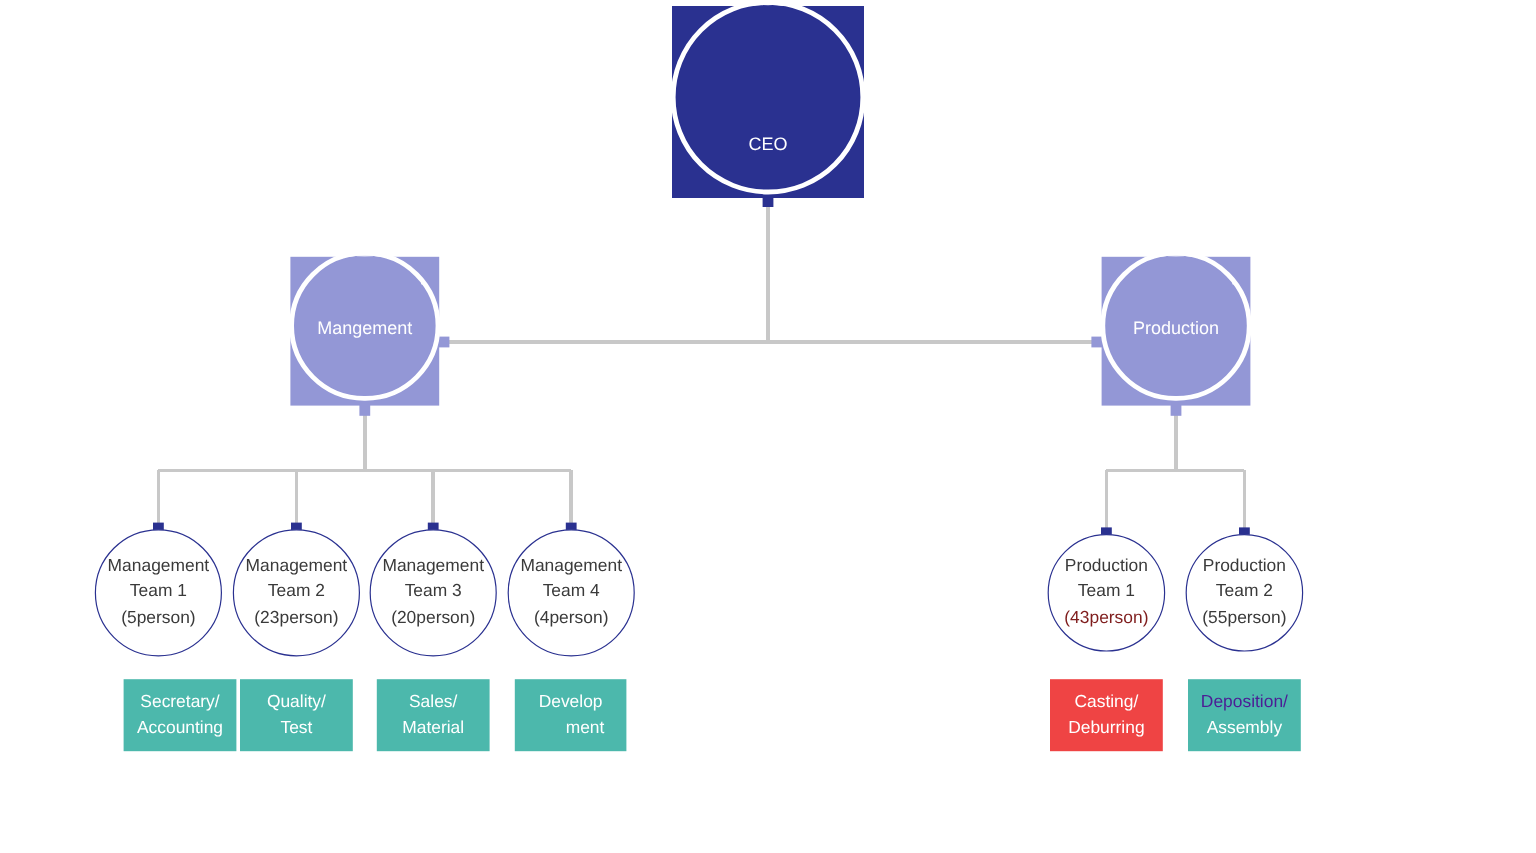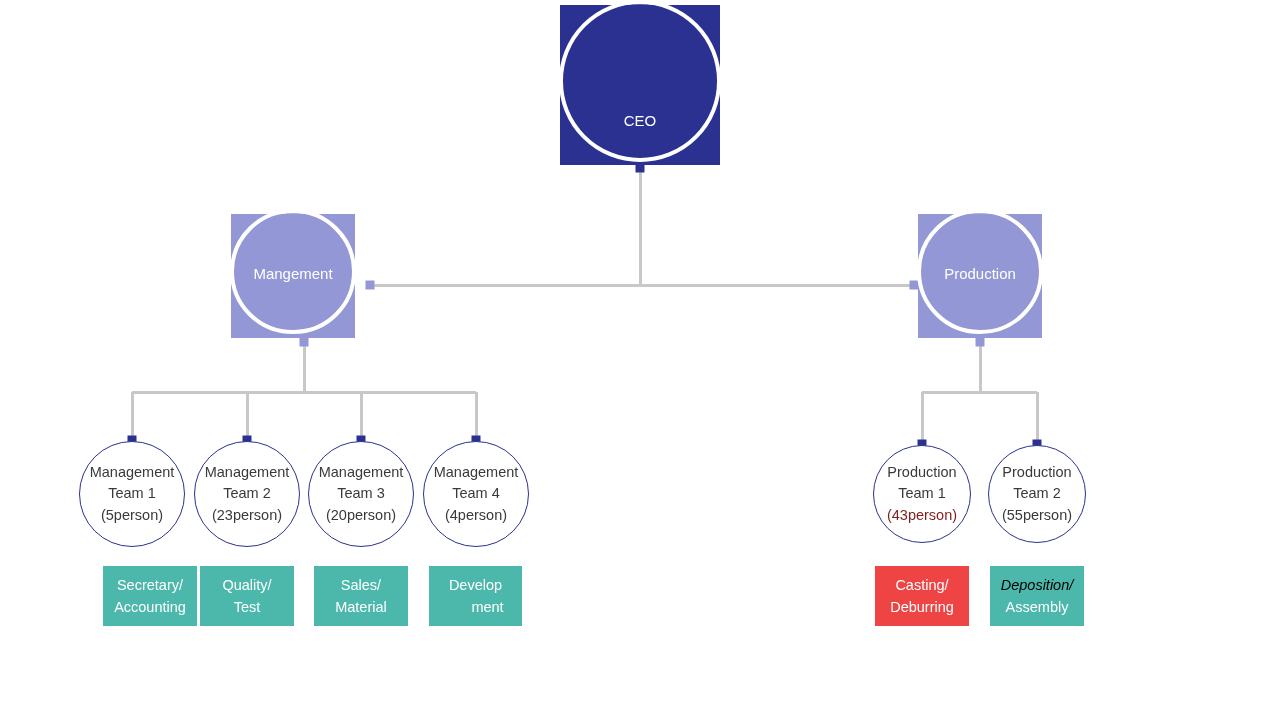--- a/index.html
+++ b/index.html
@@ -127,21 +127,21 @@
         <rect x="1032.5" y="439.5" width="9" height="9" fill="#2A3190"></rect>
       </g>
   </svg>
 
   <div class="node unit-node" id="node-ceo" style="left: 560px; top: 5px; width: 160px; height: 160px;">
     <div class="unit-square" style="background: rgb(42, 49, 144);"></div>
     <div class="unit-circle" style="width: 161.6px; height: 161.6px; left: -0.8px; top: -5px; border: 4px solid rgb(255, 255, 255); background: transparent; box-shadow: rgb(42, 49, 144) 0px 0px 0px 0.8px inset;"></div>
     <div class="unit-label" style="font-size: 15px; top: 69.2px; margin-top: 38px;">CEO</div>
   </div>
 
-  <div class="node unit-node" id="node-management" style="left: 231px; top: 214px; width: 124px; height: 124px; text-decoration: underline;">
+  <div class="node unit-node" id="node-management" style="left: 242px; top: 214px; width: 124px; height: 124px; text-decoration: underline;">
     <div class="unit-square" style="background: rgb(147, 151, 214);"></div>
     <div class="unit-circle" style="width: 125.24px; height: 125.24px; left: -0.62px; top: -5px; border: 4px solid rgb(255, 255, 255); background: transparent; box-shadow: rgb(147, 151, 214) 0px 0px 0px 0.8px inset;"></div>
     <div class="speck" style="left: 109.12px; top: 21.08px;"></div>
     <div class="unit-label" style="font-size: 15px; top: 51.2px;">Mangement</div>
   </div>
 
   <div class="node unit-node" id="node-production" style="left: 918px; top: 214px; width: 124px; height: 124px;">
     <div class="unit-square" style="background: rgb(147, 151, 214);"></div>
     <div class="unit-circle" style="width: 125.24px; height: 125.24px; left: -0.62px; top: -5px; border: 4px solid rgb(255, 255, 255); background: transparent; box-shadow: rgb(147, 151, 214) 0px 0px 0px 0.8px inset;"></div>
     <div class="speck" style="left: 109.12px; top: 21.08px;"></div>
@@ -195,17 +195,17 @@
   <div class="node func-node" style="left: 429px; top: 566px; width: 93px; height: 60px; background: rgb(76, 184, 172);">
       <div class="func-line" style="color: rgb(255, 255, 255);">Develop</div>
       <div class="func-line" style="color: rgb(255, 255, 255); margin-left: 24px;">ment</div>
     </div>
 
   <div class="node func-node" style="left: 875px; top: 566px; width: 94px; height: 60px; background: #ef4444;">
       <div class="func-line" style="color: rgb(255, 255, 255);">Casting/</div>
       <div class="func-line" style="color: rgb(255, 255, 255);">Deburring</div>
     </div>
   <div class="node func-node" style="left: 990px; top: 566px; width: 94px; height: 60px; background: rgb(76, 184, 172);">
-      <div class="func-line" style="color: #000000; font-style: italic;">Deposition/</div>
+      <div class="func-line" style="color: #4c1d95;">Deposition/</div>
       <div class="func-line" style="color: rgb(255, 255, 255);">Assembly</div>
     </div>
 
 </div>
 
 </body></html>

